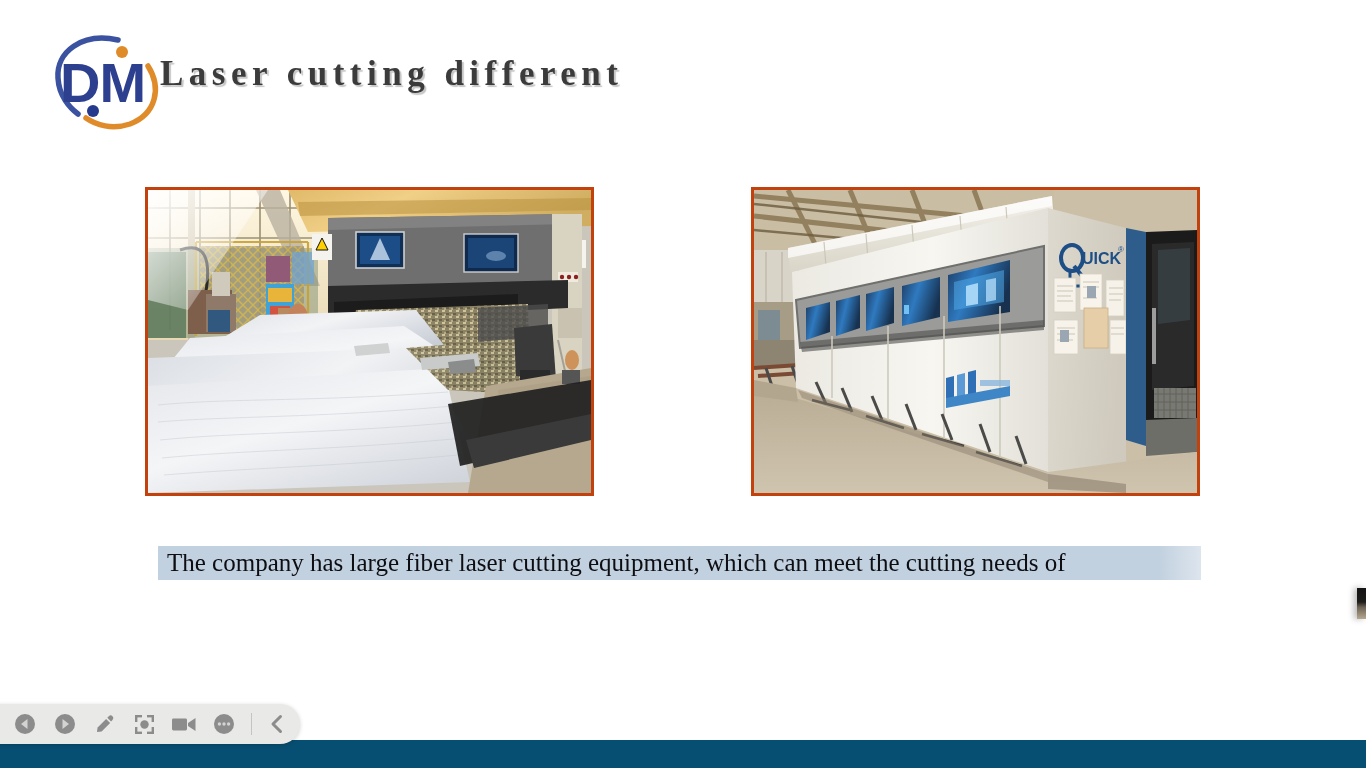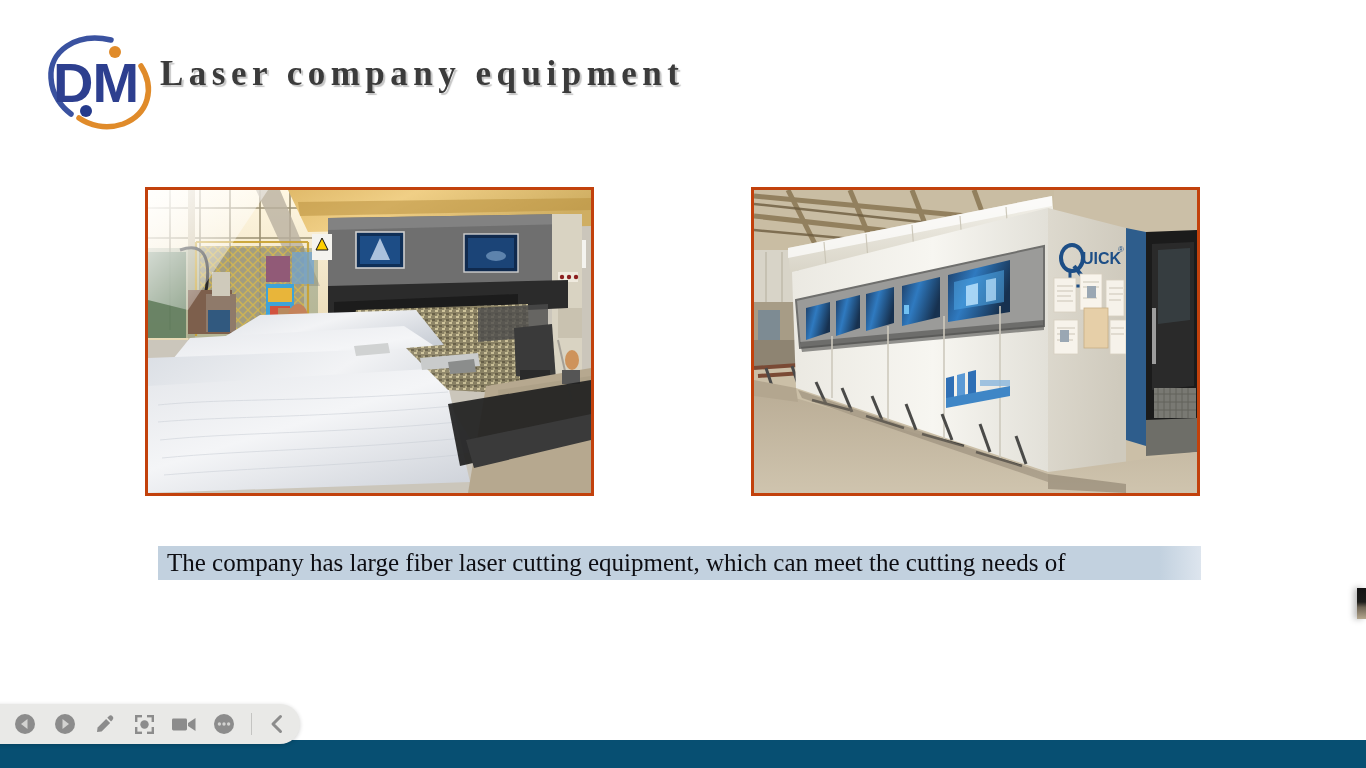--- a/index.html
+++ b/index.html
@@ -28,21 +28,21 @@
   
   #slide-header {
     position: absolute;
     left: 0;
     top: 0;
     width: 1366px;
     height: 150px;
   }
   #brand-logo {
     position: absolute;
-    left: 45px;
+    left: 52px;
     top: 26px;
     width: 112px;
     height: 108px;
   }
   #brand-logo svg { display: block; }
 
   #slide-title {
     position: absolute;
     left: 160px;
     top: 56px;
@@ -178,21 +178,21 @@
         <path d="M96 40 C 110 62, 104 88, 78 98 C 60 104, 44 99, 34 92" fill="none" stroke="#e08b2a" stroke-width="5.5" stroke-linecap="round"></path>
 
         <circle cx="70" cy="26" r="6" fill="#e08b2a"></circle>
 
         <circle cx="41" cy="85" r="6" fill="#253a8c"></circle>
 
         <text x="8" y="76" font-family="Liberation Sans, DejaVu Sans, sans-serif" font-size="56" font-weight="bold" fill="#2d3f8f" letter-spacing="-1">DM</text>
       </svg>
     </div>
 
-    <div id="slide-title">Laser company equipment</div>
+    <div id="slide-title">Laser cutting different</div>
   </div>
 
   <div id="photo-left" class="photo-frame">
     <svg viewBox="0 0 443 303" preserveAspectRatio="none" xmlns="http://www.w3.org/2000/svg">
       <defs>
         <linearGradient id="Lwindow" x1="0" y1="0" x2="0" y2="1">
           <stop offset="0%" stop-color="#fff7e2"></stop>
           <stop offset="100%" stop-color="#e8d9b4"></stop>
         </linearGradient>
         <linearGradient id="Lsheet" x1="0.1" y1="0" x2="0.9" y2="1">

